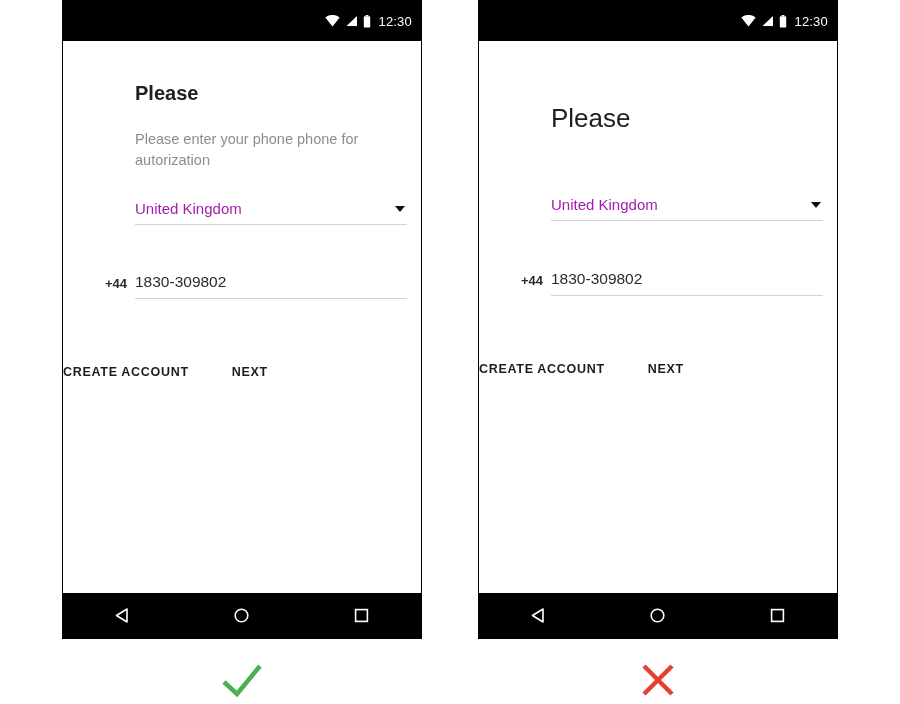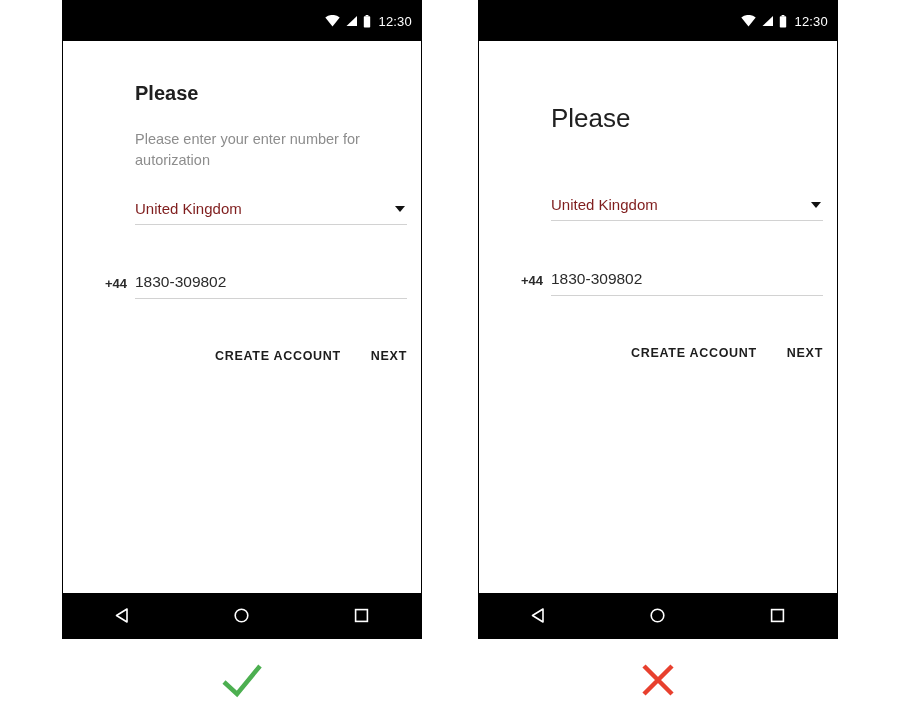--- a/index.html
+++ b/index.html
@@ -95,21 +95,21 @@
     padding-bottom: 7px;
     display: flex;
     align-items: center;
     justify-content: space-between;
   }
   .country-row-left  { top: 159px; }
   .country-row-right { top: 155px; }
 
   .country-value {
     font-size: 15px;
-    color: #7f1d1d;
+    color: #a21caf;
   }
   .caret {
     width: 0;
     height: 0;
     border-left: 5.5px solid transparent;
     border-right: 5.5px solid transparent;
     border-top: 6.5px solid #111111;
     margin-right: 2px;
   }
 
@@ -142,23 +142,24 @@
     font-size: 15.5px;
     color: #2b2b2b;
   }
 
   
   .actions {
     position: absolute;
     left: 0;
     width: 344px;
     display: flex;
-    justify-content: flex-end;
-    align-items: center;
-    gap: 30px;
+    justify-content: flex-start;
+    align-items: center;
+    gap: 43px;
+    margin-top: 16px;
   }
   .actions-left  { top: 308px; }
   .actions-right { top: 305px; }
 
   .flat-btn {
     font-size: 12.5px;
     font-weight: bold;
     letter-spacing: 0.7px;
     color: #1d1d1d;
     background: none;
@@ -216,21 +217,21 @@
         <rect x="0.8" y="1.2" width="6.4" height="11.3" rx="0.8" fill="#ffffff"></rect>
       </svg>
     </div>
     <span class="status-time">12:30</span>
   </div>
 
   <div class="screen">
 
     <div class="title title-welcome">Please</div>
 
-    <div class="subtitle">Please enter your enter number for autorization</div>
+    <div class="subtitle">Please enter your phone phone for autorization</div>
 
     <div class="country-row country-row-left">
       <span class="country-value">United Kingdom</span>
       <span class="caret"></span>
     </div>
 
     <div class="phone-row phone-row-left">
       <span class="dial-code">+44</span>
       <div class="phone-field">1830-309802</div>
     </div>

